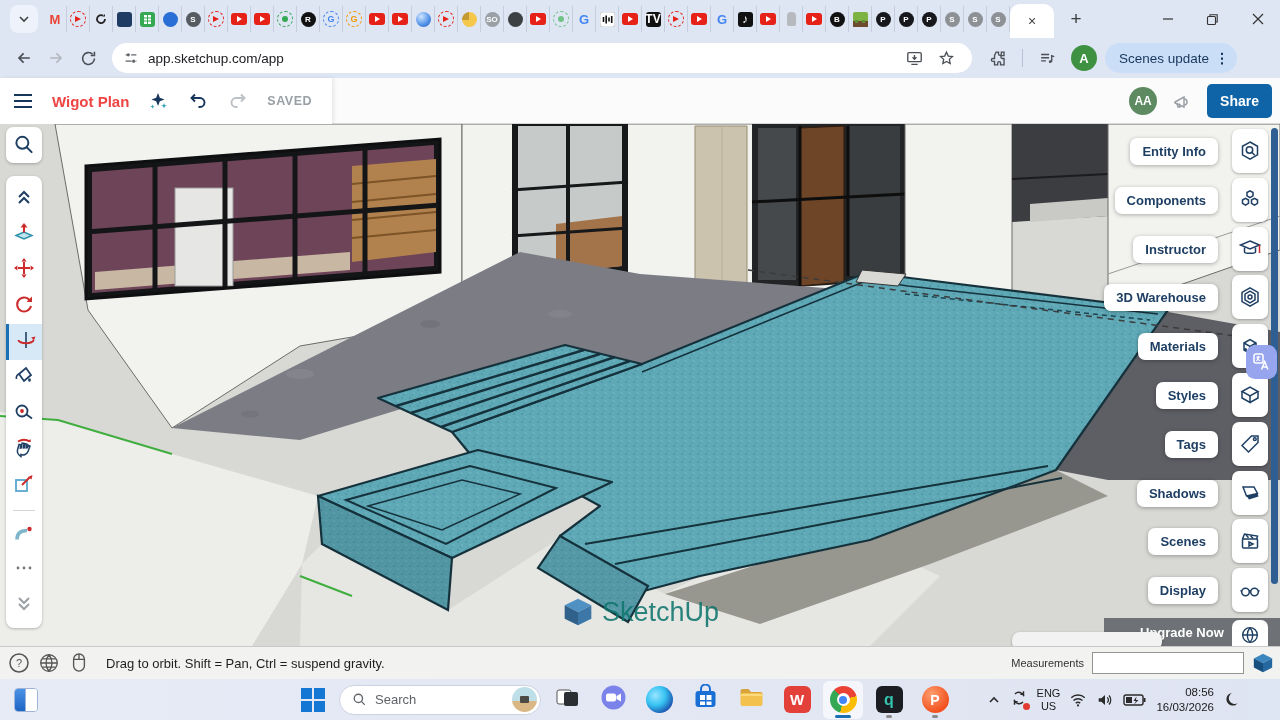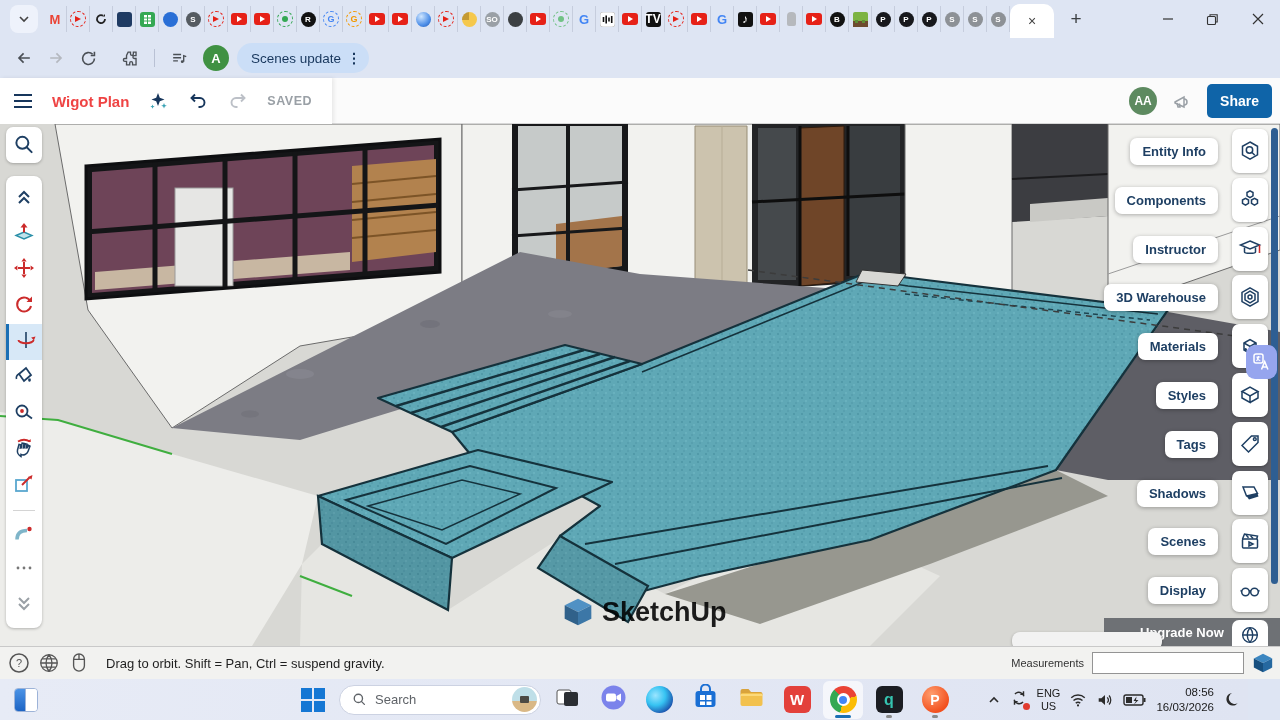--- a/index.html
+++ b/index.html
@@ -44,21 +44,21 @@
   #su-title { font-size:15px; font-weight:bold; color:#ef4444; }
   #saved-label { font-size:12.5px; font-weight:bold; color:#9aa0a6; letter-spacing:.5px; }
   #su-right { position:absolute; right:8px; top:0; height:46px; display:flex; align-items:center; gap:14px; }
   #su-avatar { width:28px; height:28px; border-radius:50%; background:#5d8a60; color:#fff; font-size:12px; font-weight:bold; display:flex; align-items:center; justify-content:center;margin-left:36px; }
   #share-btn { height:34px; background:#0f64a8; color:#fff; border:none; border-radius:5px; font-size:14px; font-weight:bold; padding:0 13px; font-family:"Liberation Sans",sans-serif; }
 
   
   #stage { position:absolute; top:124px; left:0; width:1280px; height:522px; background:#d8d8d4; overflow:hidden; }
   #model-svg { position:absolute; left:0; top:0; }
   #watermark { position:absolute; left:562px; top:472px; display:flex; align-items:center; gap:8px; opacity:.88; }
-  #watermark span { font-size:27px; font-weight:bold; color:#000000; }
+  #watermark span { font-size:27px; font-weight:normal; color:#0f766e; }
 
   
   #tool-search-card { position:absolute; left:6px; top:3px; width:36px; height:36px; background:#fff; border-radius:7px; box-shadow:0 1px 3px rgba(0,0,0,.25); display:flex; align-items:center; justify-content:center; }
   #left-toolbar { position:absolute; left:6px; top:52px; width:36px; background:#fff; border-radius:8px; box-shadow:0 1px 3px rgba(0,0,0,.25); padding:4px 0; display:flex; flex-direction:column; align-items:stretch; }
   .tool-item { height:36px; display:flex; align-items:center; justify-content:center; }
   .tool-item.selected { background:#d7e8f7; border-left:3px solid #1a6fb5; }
   .tool-divider { height:12px; display:flex; align-items:center; justify-content:center; }
   .tool-divider::after { content:""; width:22px; height:1px; background:#d4d4d4; }
 
   
@@ -303,20 +303,39 @@
     <svg width="20" height="20" viewBox="0 0 24 24" fill="none" stroke="#b4b8bf" stroke-width="2">
         <path d="M5 12h13M12.5 6.5L18 12l-5.5 5.5"></path>
       </svg>
   </div>
   <div class="nav-ic">
     <svg width="19" height="19" viewBox="0 0 24 24" fill="none" stroke="#4a4f55" stroke-width="2">
         <path d="M19.5 12a7.5 7.5 0 1 1-2.2-5.3"></path>
         <path d="M19.5 3.5v4.7h-4.7"></path>
       </svg>
   </div>
+  <div id="omnibox">
+    <svg width="18" height="18" viewBox="0 0 20 20">
+        <circle cx="7" cy="6.5" r="1.7" fill="#5f6368"></circle>
+        <path d="M10.2 6.5H16M4 6.5h1.4M4 13.5h6.8M15.2 13.5H16" stroke="#5f6368" stroke-width="1.6"></path>
+        <circle cx="13" cy="13.5" r="1.7" fill="#5f6368"></circle>
+      </svg>
+    <span id="url-text">app.sketchup.com/app</span>
+    <div class="nav-ic">
+      <svg width="19" height="19" viewBox="0 0 24 24" fill="none" stroke="#4a4f55" stroke-width="1.7">
+          <rect x="3.5" y="4.5" width="17" height="11.5" rx="1.5"></rect>
+          <path d="M12 7.5v5M9.5 10.5l2.5 2.5 2.5-2.5M8 19.5h8"></path>
+        </svg>
+    </div>
+    <div class="nav-ic">
+      <svg width="19" height="19" viewBox="0 0 24 24" fill="none" stroke="#4a4f55" stroke-width="1.7">
+          <path d="M12 4l2.3 4.9 5.2.6-3.9 3.6 1 5.2L12 15.7 7.4 18.3l1-5.2L4.5 9.5l5.2-.6z"></path>
+        </svg>
+    </div>
+  </div>
   <div id="addr-right">
     <div class="nav-ic">
       <svg width="19" height="19" viewBox="0 0 24 24" fill="none" stroke="#4a4f55" stroke-width="1.7">
           <path d="M9 4h3v2.2a1.8 1.8 0 1 0 3.6 0V4H19v4.4h-2.2a1.8 1.8 0 1 0 0 3.6H19V20h-4.4v-2.2a1.8 1.8 0 1 0-3.6 0V20H7v-4.4H4.8a1.8 1.8 0 1 1 0-3.6H7V8z"></path>
         </svg>
     </div>
     <div class="vdiv"></div>
     <div class="nav-ic">
       <svg width="19" height="19" viewBox="0 0 24 24" fill="none" stroke="#4a4f55" stroke-width="1.7">
           <path d="M4 7h10M4 11h10M4 15h6"></path>

